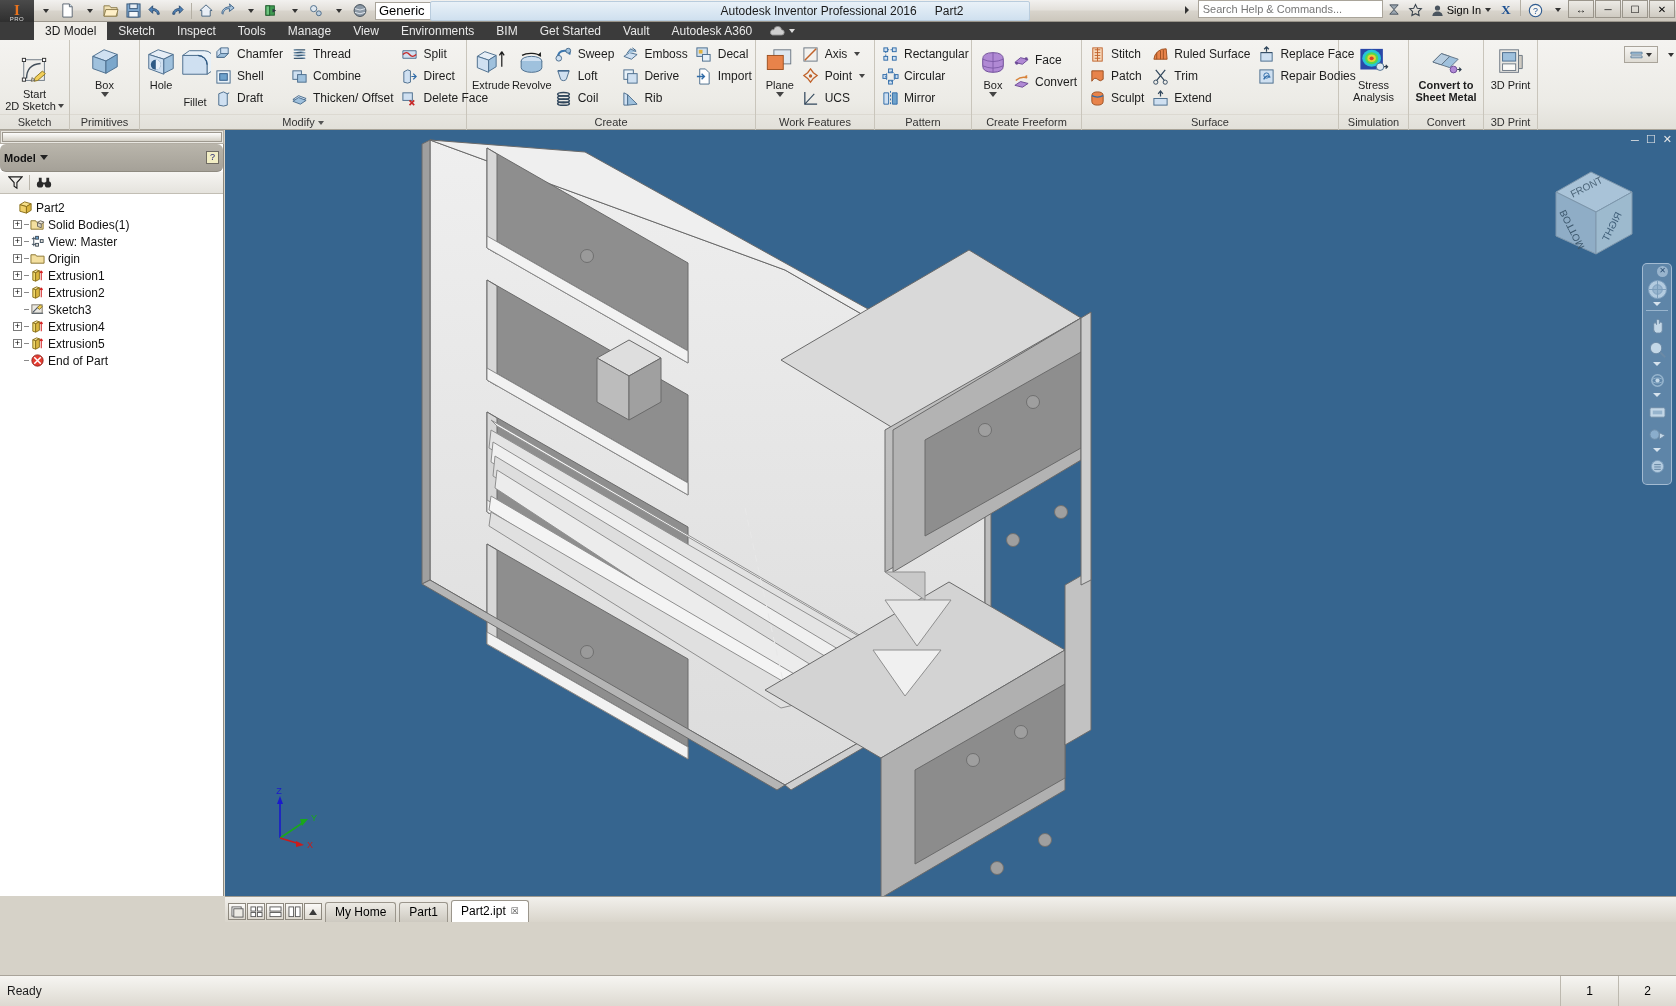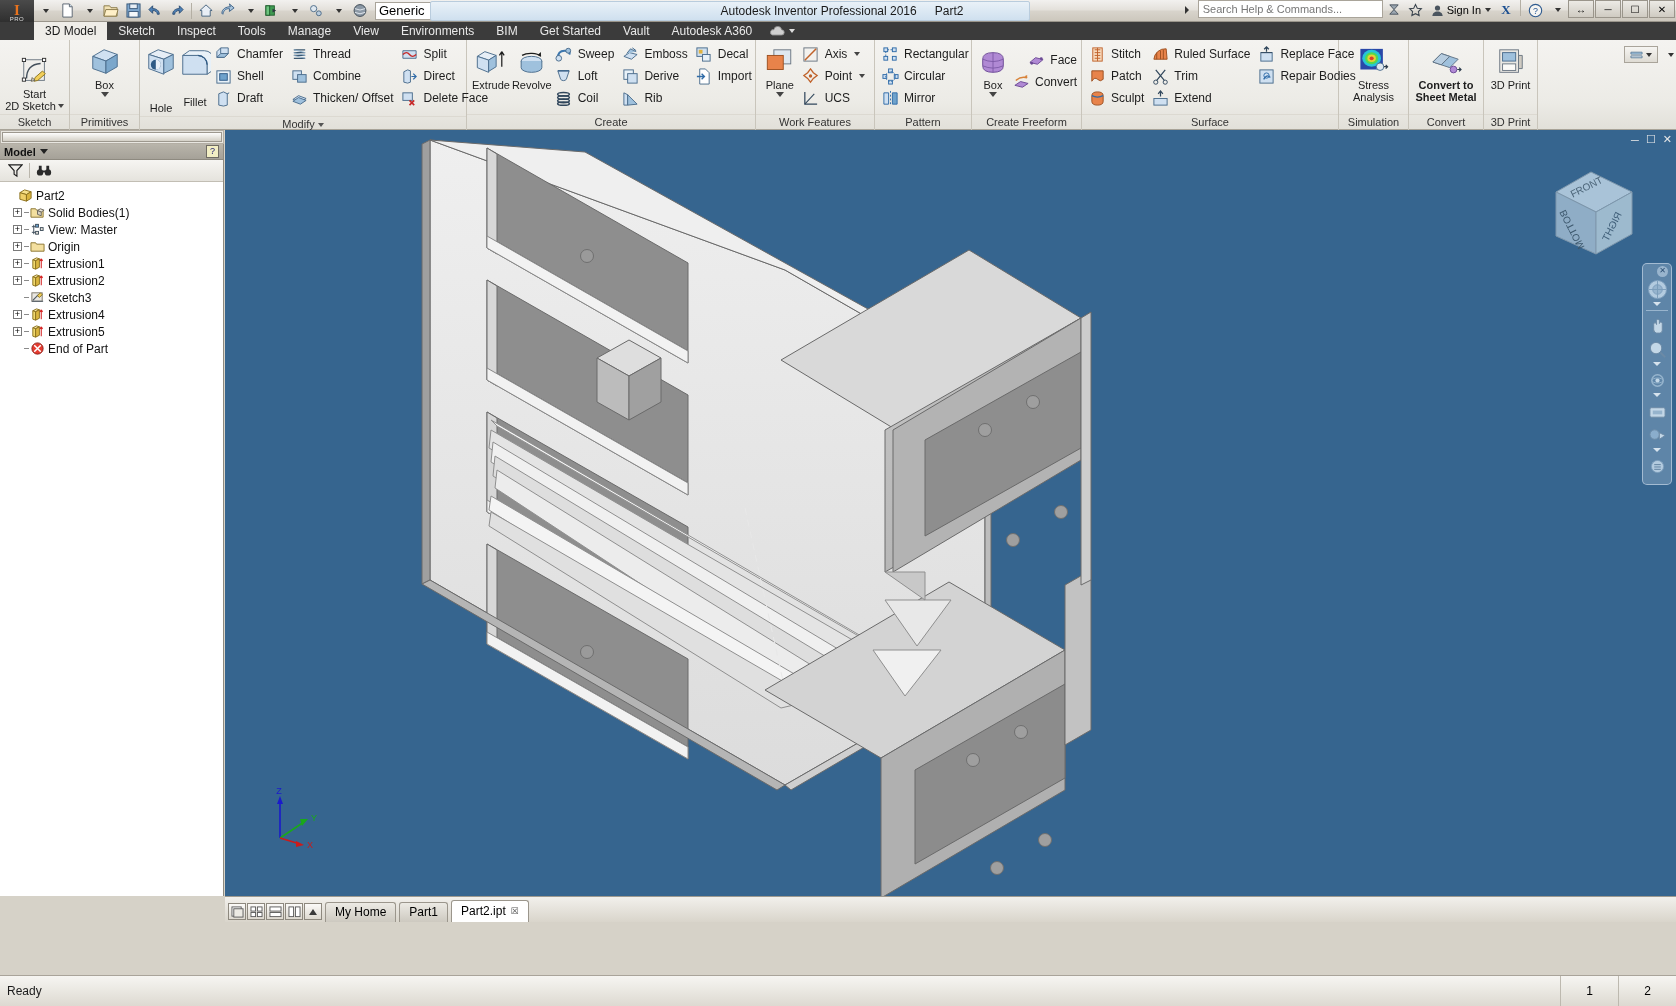--- a/index.html
+++ b/index.html
@@ -78,22 +78,22 @@
 
   
   #hscroll-top { position:absolute; left:0; top:130px; width:224px; height:14px;
     background:#e8e6e0; border:1px solid #b3aea4; display:flex; align-items:center; }
   #hscroll-top .thumb{ height:10px; background:linear-gradient(to bottom,#fdfdfc,#d4d0c6);
     border:1px solid #9d988e; margin:0 1px; flex:1;}
   #hscroll-x { position:absolute; right:3px; top:131px; font-size:10px; color:#444; cursor:pointer;}
 
   #browser { position:absolute; left:0; top:144px; width:224px; height:752px;
     background:#fff; border-right:1px solid #8e8a80; }
-  #browser-header { height:16px; background:linear-gradient(to bottom,#b9b5ab,#a5a198);
-    display:flex; align-items:center; padding:0 4px; border-bottom:1px solid #8e8a80;}
+  #browser-header { height:28px; background:linear-gradient(to bottom,#b9b5ab,#a5a198);
+    display:flex; align-items:center; padding:0 4px; border-bottom:1px solid #8e8a80;border-radius:6px;}
   #browser-header .lbl { font-size:11px; font-weight:bold; color:#111; }
   #browser-header .hcaret{ width:0;height:0;border-left:4px solid transparent;
     border-right:4px solid transparent;border-top:5px solid #222;margin-left:4px;}
   #browser-help { margin-left:auto; width:13px;height:13px;border:1px solid #6f6b63;
     background:#f2eec4; font-size:9px;line-height:11px;text-align:center;color:#1b1b6e;cursor:pointer;}
   #browser-tools { height:22px; background:linear-gradient(to bottom,#f6f5f2,#e5e3dd);
     border-bottom:1px solid #c2beb4; display:flex; align-items:center; gap:4px; padding:0 5px;}
   .btool{ width:20px;height:18px;display:flex;align-items:center;justify-content:center;cursor:pointer;}
   .btool-sep{width:1px;height:15px;background:#bab6ac;}
 
@@ -405,21 +405,21 @@
         </div>
         <span>Box</span>
         <div class="under-caret"></div>
       </div>
     </div>
     <div class="panel-title">Primitives</div>
   </div>
 
   <div class="panel" style="width:327px;">
     <div class="panel-body">
-      <div class="bigbtn" style="width:48px;gap:23px;">
+      <div class="bigbtn" style="width:48px;">
         <div class="glyph">
           <svg width="32" height="32" viewBox="0 0 34 34">
             <path d="M4 9l10-5 16 5-10 5z" fill="#e6eef6" stroke="#4a6c8c"></path>
             <path d="M4 9v15l16 6V14z" fill="#cfe0f1" stroke="#4a6c8c"></path>
             <path d="M20 14l10-5v15l-10 5z" fill="#9fc1dd" stroke="#4a6c8c"></path>
             <circle cx="11.5" cy="20" r="5.3" fill="#2f5b86"></circle>
             <path d="M11.5 14.7a5.3 5.3 0 0 1 0 10.6z" fill="#e8f0f8"></path>
           </svg>
         </div>
         <span>Hole</span>
@@ -748,21 +748,21 @@
         <div class="glyph">
           <svg width="32" height="30" viewBox="0 0 32 32">
             <path d="M5 13q0-7 11-7t11 7v7q0 7-11 7T5 20z" fill="#b089d4" stroke="#6c4a95"></path>
             <path d="M5 13q11 5 22 0M16 6v21" fill="none" stroke="#7e5ba8"></path>
             <path d="M5 20q11 5 22 0" fill="none" stroke="#7e5ba8"></path>
           </svg>
         </div>
         <span>Box</span>
         <div class="under-caret"></div>
       </div>
-      <div class="smallcol" style="padding-top:6px;align-items:flex-end;">
+      <div class="smallcol" style="padding-top:6px;">
         <div class="smallbtn">
           <span class="glyph">
             <svg width="17" height="17" viewBox="0 0 18 18">
                 <path d="M2 11l6-5 8 2-6 5z" fill="#b089d4" stroke="#6c4a95"></path>
                 <circle cx="4" cy="12" r="1.5" fill="#6c4a95"></circle>
                 <circle cx="14" cy="7" r="1.5" fill="#6c4a95"></circle>
               </svg>
           </span>
           <span>Face</span>
         </div>

